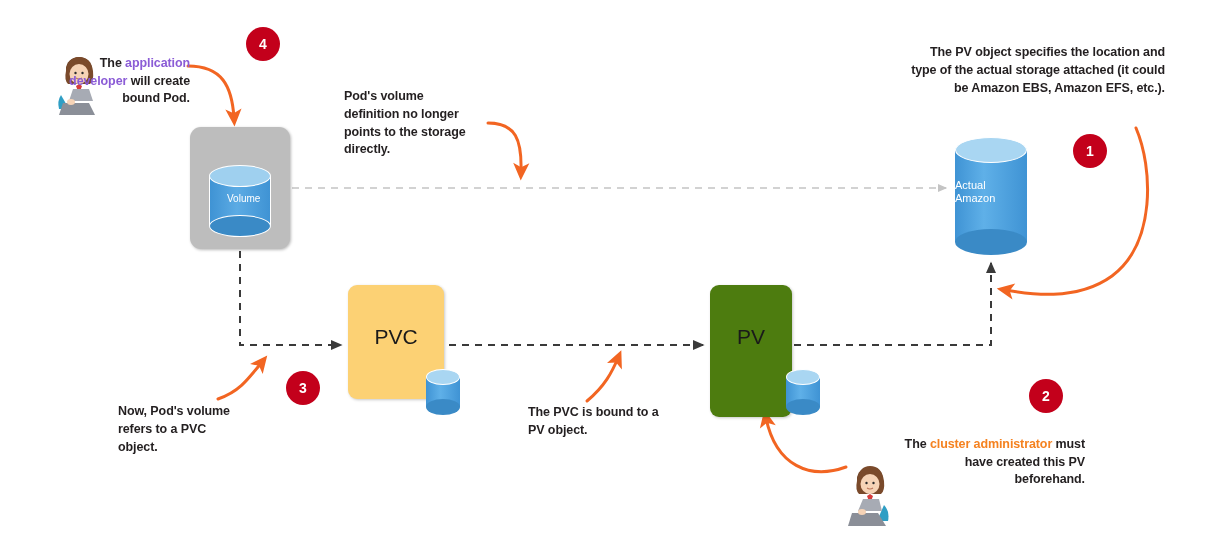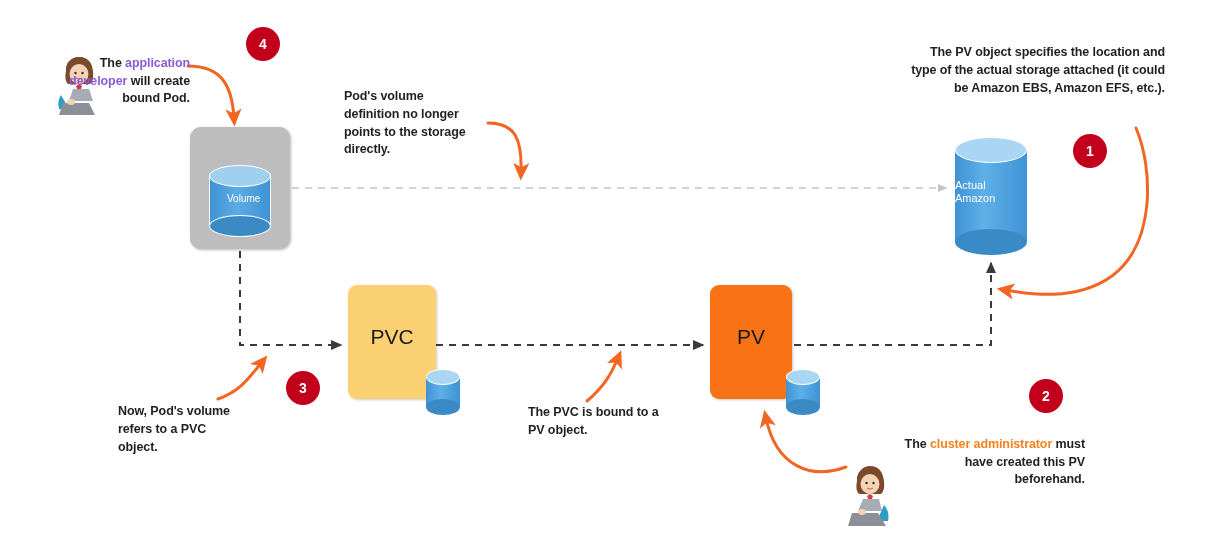--- a/index.html
+++ b/index.html
@@ -75,35 +75,35 @@
   #pod-box .objlabel {
     top: 7px;
     font-size: 22px;
     font-weight: 400;
     color: #222;
     margin-top: 33px;
   }
 
   #pvc-box {
     left: 348px; top: 285px;
-    width: 88px; height: 114px;
+    width: 96px; height: 114px;
     background: #fcd174;
     border-radius: 9px;
     box-shadow: 1px 1px 3px rgba(0,0,0,0.22);
   }
   #pvc-box .objlabel {
     top: 40px;
     font-size: 21px;
     font-weight: 400;
   }
 
   #pv-box {
     left: 710px; top: 285px;
-    width: 82px; height: 114px;
-    background: #f97316;
+    width: 82px; height: 132px;
+    background: #4d7c0f;
     border-radius: 9px;
     box-shadow: 1px 1px 3px rgba(0,0,0,0.22);
     padding-left: 7px;
   }
   #pv-box .objlabel {
     top: 40px;
     font-size: 21px;
     font-weight: 400;
   }
 

